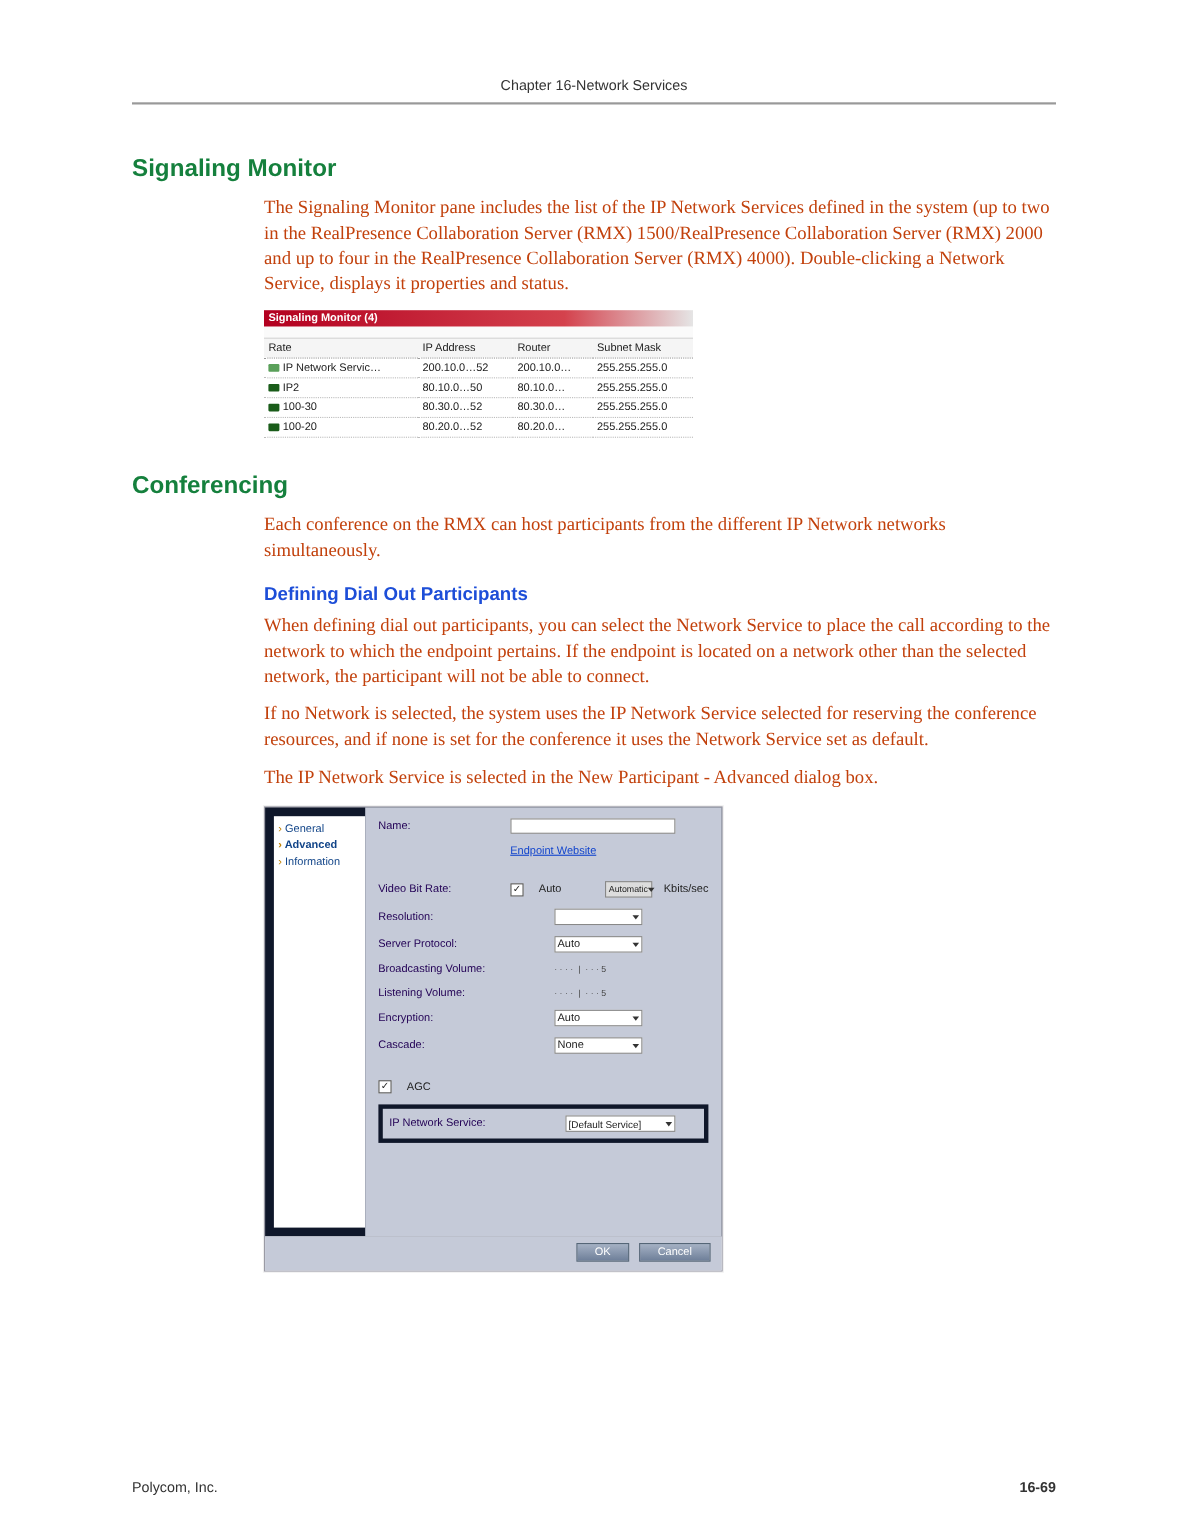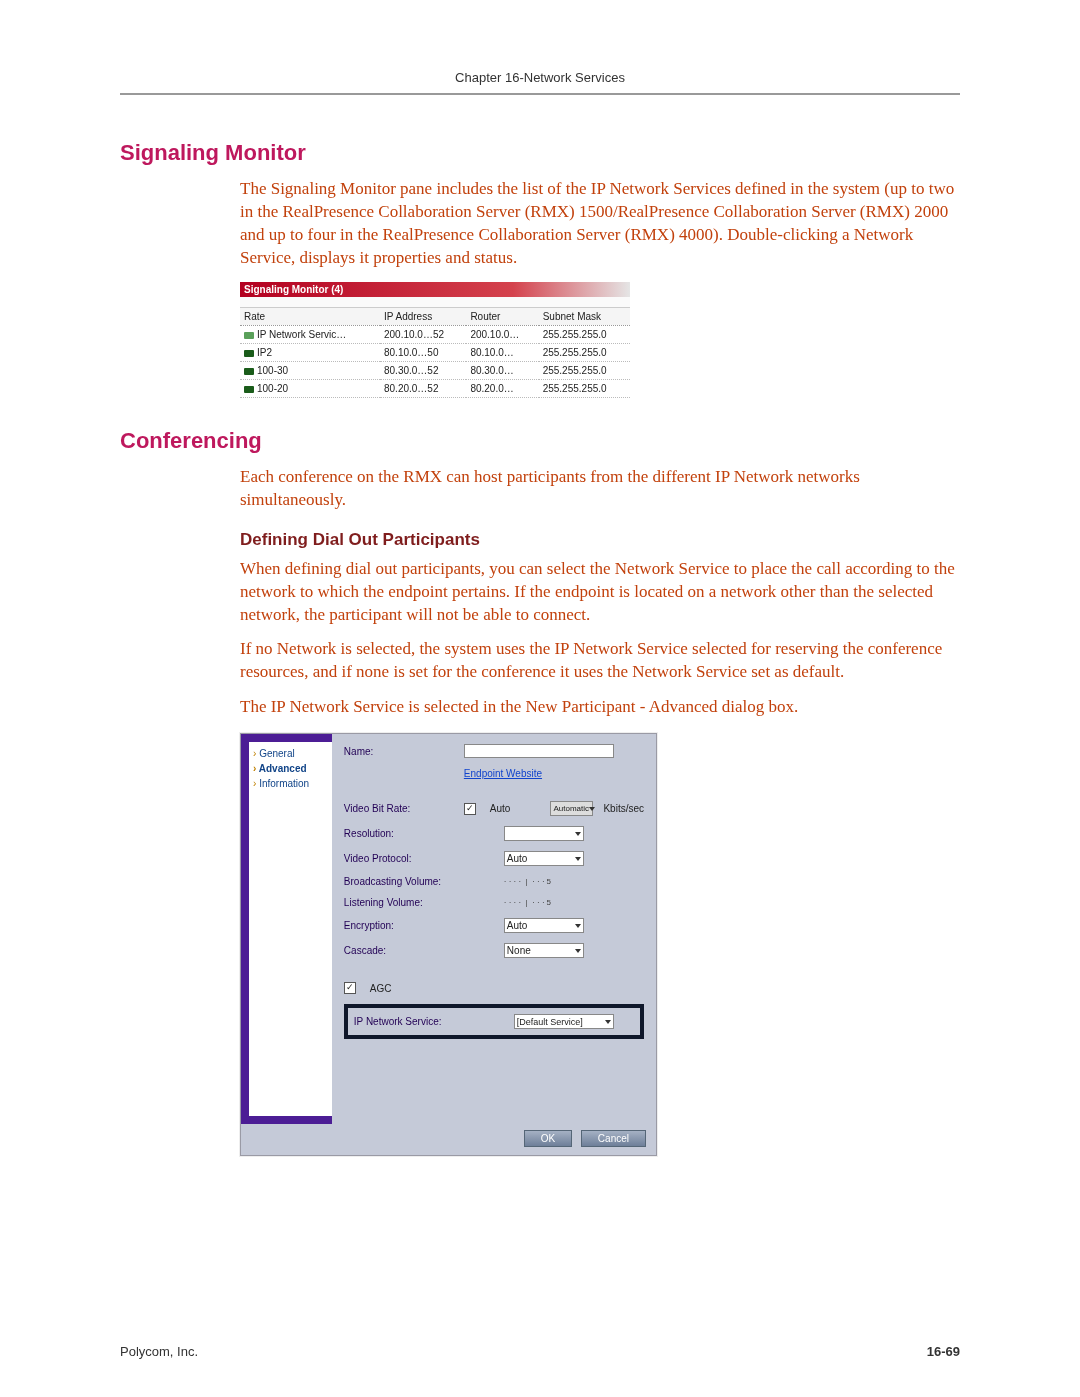--- a/index.html
+++ b/index.html
@@ -23,37 +23,37 @@
     color: #333;
     margin-bottom: 8px;
   }
   .hr-top {
     border: none;
     border-top: 2px solid #999;
     margin: 0 0 45px 0;
   }
   h1.section {
     font-family: Arial, sans-serif;
-    color: #be185d;
+    color: #15803d;
     font-size: 22px;
     font-weight: bold;
     margin: 0 0 12px 0;
   }
   .body-text {
     font-size: 17px;
     line-height: 1.35;
     color: #c2410c;
     margin: 0 0 12px 0;
     padding-left: 120px;
   }
   h2.subsection {
     font-family: Arial, sans-serif;
     font-size: 17px;
     font-weight: bold;
-    color: #7f1d1d;
+    color: #1d4ed8;
     margin: 18px 0 8px 0;
     padding-left: 120px;
   }
   .italic { }
 
   
   .sig-monitor {
     width: 390px;
     margin-left: 120px;
     font-family: Arial, sans-serif;
@@ -115,21 +115,21 @@
     color: #fff;
     font-weight: bold;
     padding: 2px 4px;
     display: flex;
     justify-content: space-between;
     align-items: center;
   }
   .dialog-title .min { color:#fff; font-size:12px; }
   .dialog-body {
     display: flex;
-    background: #4c1d95;
+    background: #0f172a;
   }
   .dialog-nav {
     width: 95px;
     background: #fff;
     margin: 8px 0 8px 8px;
     padding: 6px 4px;
     box-sizing: border-box;
     min-height: 370px;
   }
   .dialog-nav div {
@@ -306,21 +306,21 @@
         </div>
         <div class="form-row">
           <div class="form-label">Resolution:</div>
           <span style="width:30px"></span>
           <div class="sel" style="width:80px">
               <span></span>
               <span class="tri"></span>
             </div>
         </div>
         <div class="form-row">
-          <div class="form-label">Video Protocol:</div>
+          <div class="form-label">Server Protocol:</div>
           <span style="width:30px"></span>
           <div class="sel" style="width:80px">
               <span>Auto</span>
               <span class="tri"></span>
             </div>
         </div>
         <div class="form-row">
           <div class="form-label">Broadcasting Volume:</div>
           <span style="width:30px"></span>
           <div class="slider">

